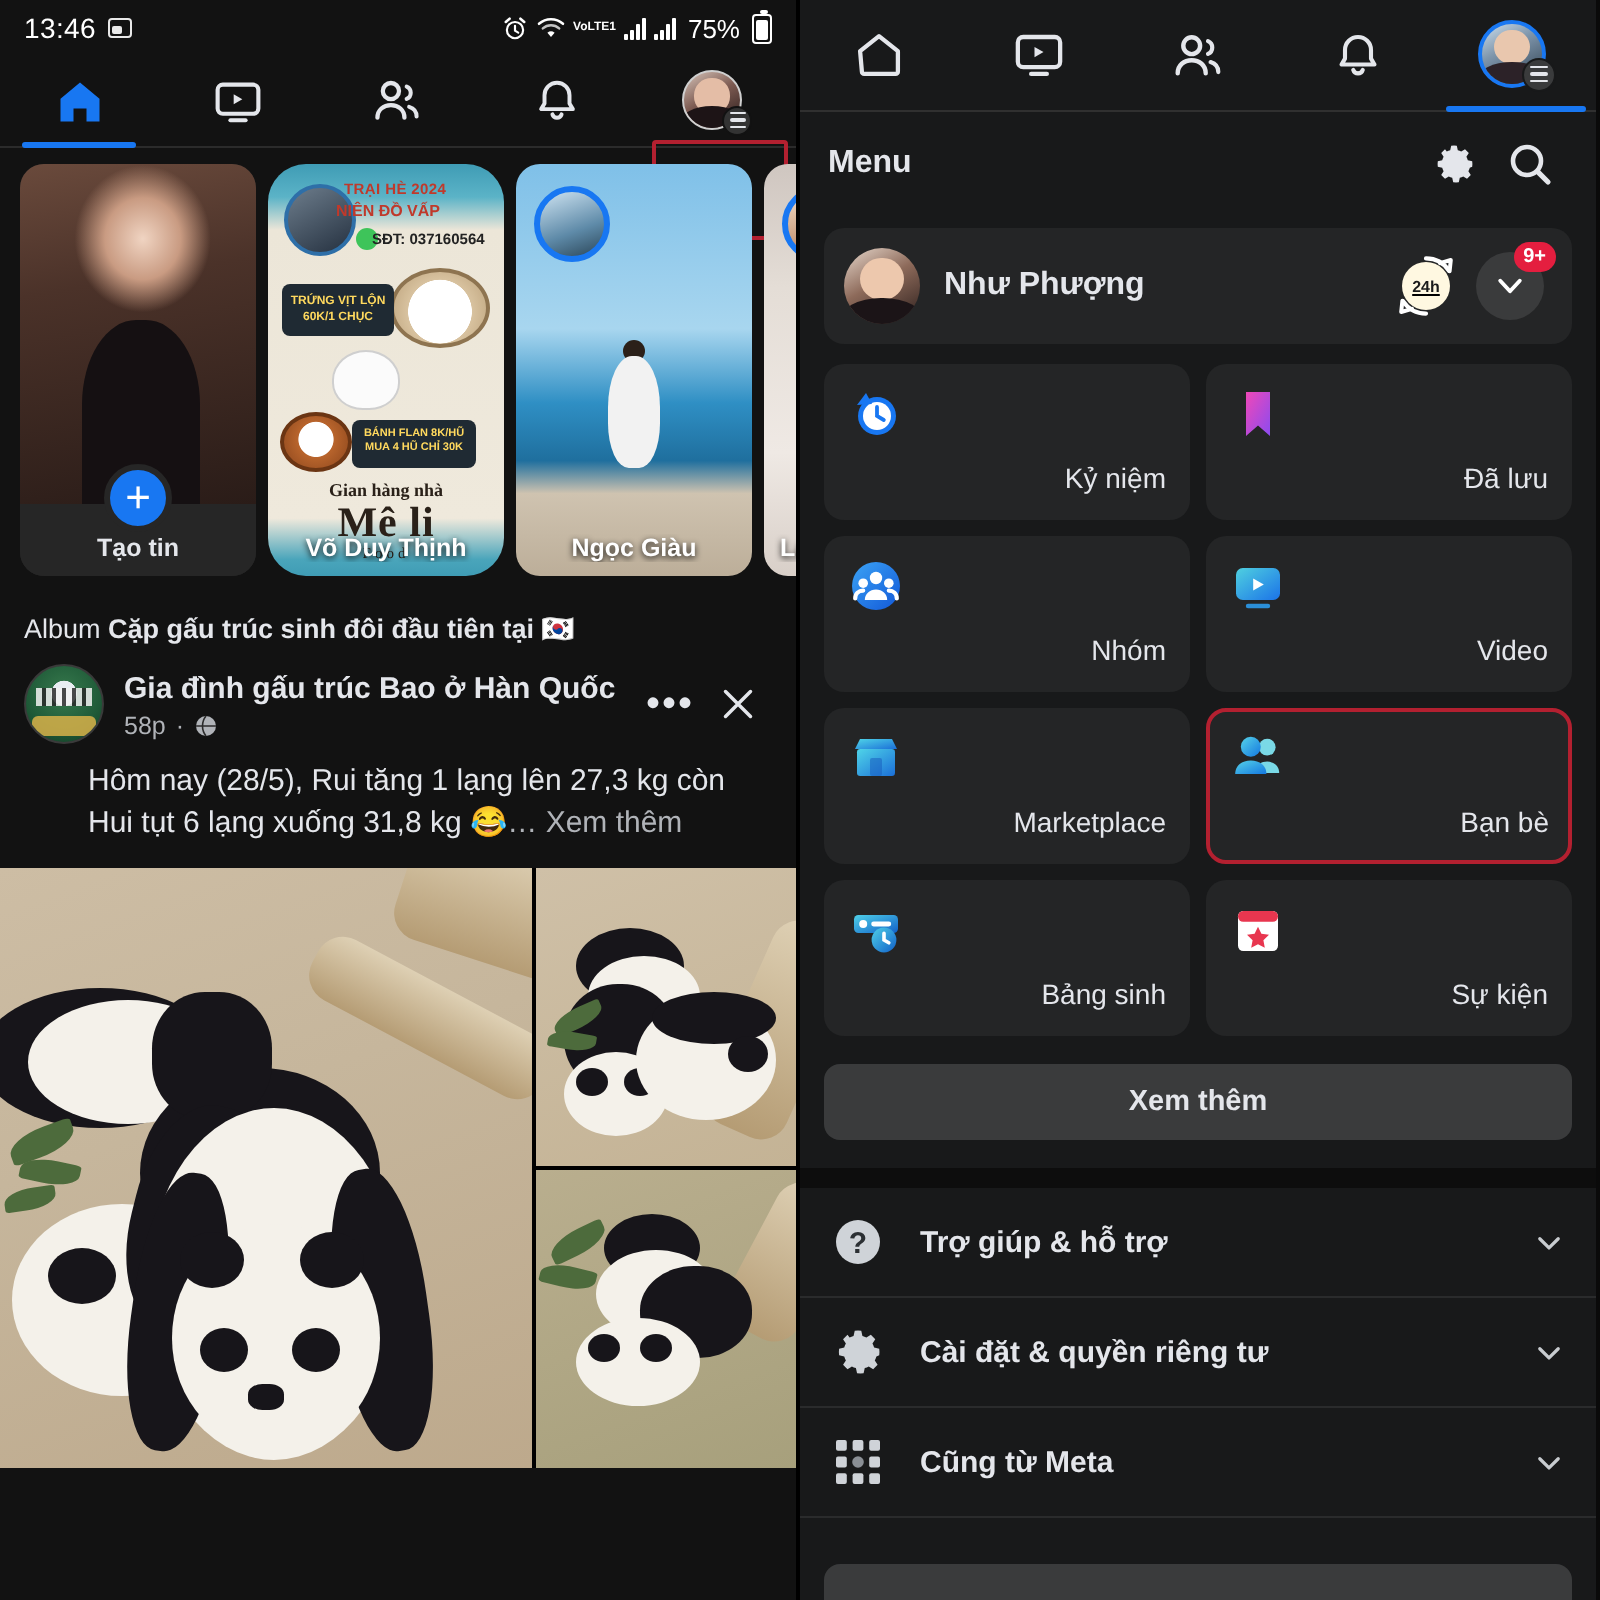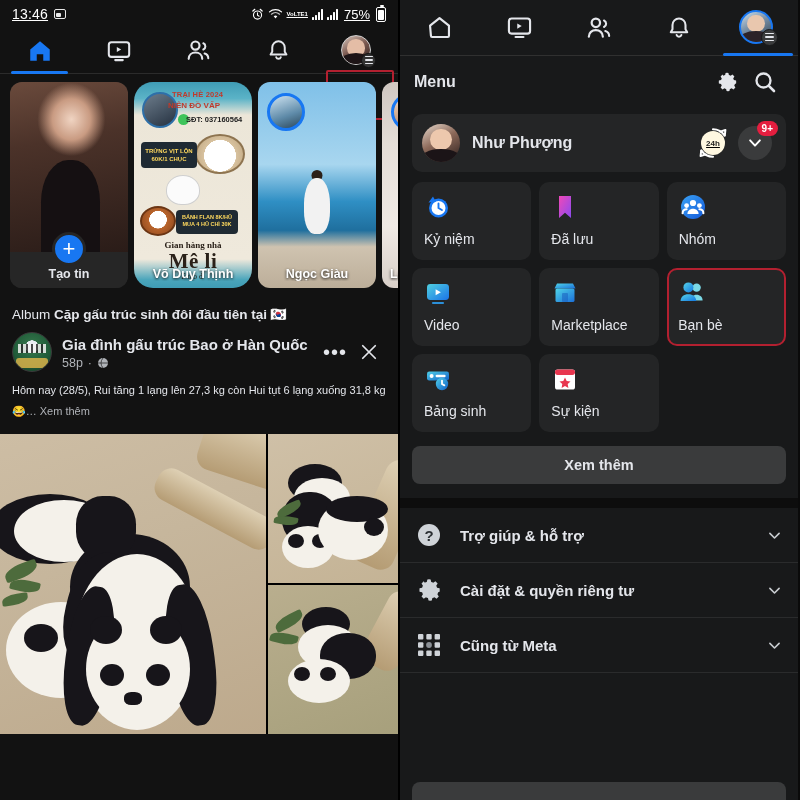--- a/index.html
+++ b/index.html
@@ -15,21 +15,21 @@
   .left {
     width: 400px; height: 800px;
     background: #121212;
     position: relative;
     overflow: hidden;
     border-right: 2px solid #000;
   }
 
   .statusbar {
     height: 28px; display: flex; align-items: center;
-    padding: 0 12px; color: #fff; font-size: 13px; text-decoration: underline;
+    padding: 0 12px; color: #fff; font-size: 13px;
   }
   .sb-time { font-size: 14px; font-weight: 500; letter-spacing: .2px; }
   .sb-shot {
     margin-left: 6px; width: 12px; height: 10px;
     border: 1.5px solid #e8e8e8; border-radius: 2px;
     position: relative; display:inline-block;
   }
   .sb-shot:after{content:"";position:absolute;left:1px;bottom:1px;width:5px;height:4px;background:#e8e8e8;border-radius:1px;}
   .sb-spacer { flex: 1; }
   .sb-right { display: flex; align-items: center; gap: 4px; }
@@ -188,22 +188,23 @@
     background:repeating-linear-gradient(90deg,#f2f2f2 0 3px,#2b2b2b 3px 5px);opacity:.85;}
   .post-avatar::after{content:"";position:absolute;left:8%;bottom:8%;width:84%;height:26%;
     background:#d8b24a;border-radius:3px;opacity:.85;}
   .post-meta { flex: 1; margin-left: 10px; min-width: 0; }
   .post-title { color: #e4e6eb; font-size: 15px; font-weight: 700; line-height: 20px; white-space:nowrap;}
   .post-sub { color: #b0b3b8; font-size: 12.5px; display: flex; align-items: center; gap: 5px; margin-top: 1px;}
   .globe-icon { width: 12px; height: 12px; }
   .post-act { width: 34px; display: flex; align-items: center; justify-content: center; color: #e4e6eb; }
   .dots { font-size: 20px; letter-spacing: 1px; line-height: 8px; }
   .post-body {
-    color: #e4e6eb; font-size: 11px; line-height: 21px;
+    color: #e4e6eb; font-size: 15px; line-height: 21px;
     padding: 6px 12px 8px;
+    margin-left: 32px;
   }
   .post-body .more { color: #b0b3b8; }
 
   
   .panda-grid { display: flex; gap: 2px; height: 300px; background:#000; }
   .pg-left { width: 266px; position: relative; overflow: hidden;
     background: linear-gradient(160deg,#cdbda4 0%,#c6b69c 40%,#bda98c 100%); }
   .pg-right { flex: 1; display: flex; flex-direction: column; gap: 2px; }
   .pg-r1 { flex: 1; position: relative; overflow: hidden;
     background: linear-gradient(160deg,#cfc0a7 0%,#c4b395 100%); }
@@ -274,22 +275,23 @@
     width: 34px; height: 34px; border-radius: 50%; background: #3a3b3c;
     display:flex;align-items:center;justify-content:center; margin-top:2px;
   }
   .badge9 {
     position: absolute; right: -2px; top: -3px; background: #e41e3f; color: #fff;
     font-size: 10px; font-weight: 700; border-radius: 10px;
     padding: 1px 5px; line-height: 13px; min-width: 21px; text-align: center;
   }
 
   .tile-grid {
-    display: grid; grid-template-columns: 1fr 1fr 1fr; gap: 8px;
+    display: grid; grid-template-columns: 1fr 1fr; gap: 8px;
     padding: 10px 12px 0;
+    text-align: right;
   }
   .tile {
     background: #242526; border-radius: 10px; height: 78px;
     padding: 11px 12px; position: relative;
   }
   .tile.highlight { border: 2.5px solid #b32030; padding: 8.5px 9.5px; }
   .tile-label { color: #e4e6eb; font-size: 14px; font-weight: 500; margin-top: 10px; }
   .tile-icon { width: 28px; height: 28px; display:block; }
 
   .xemthem {

